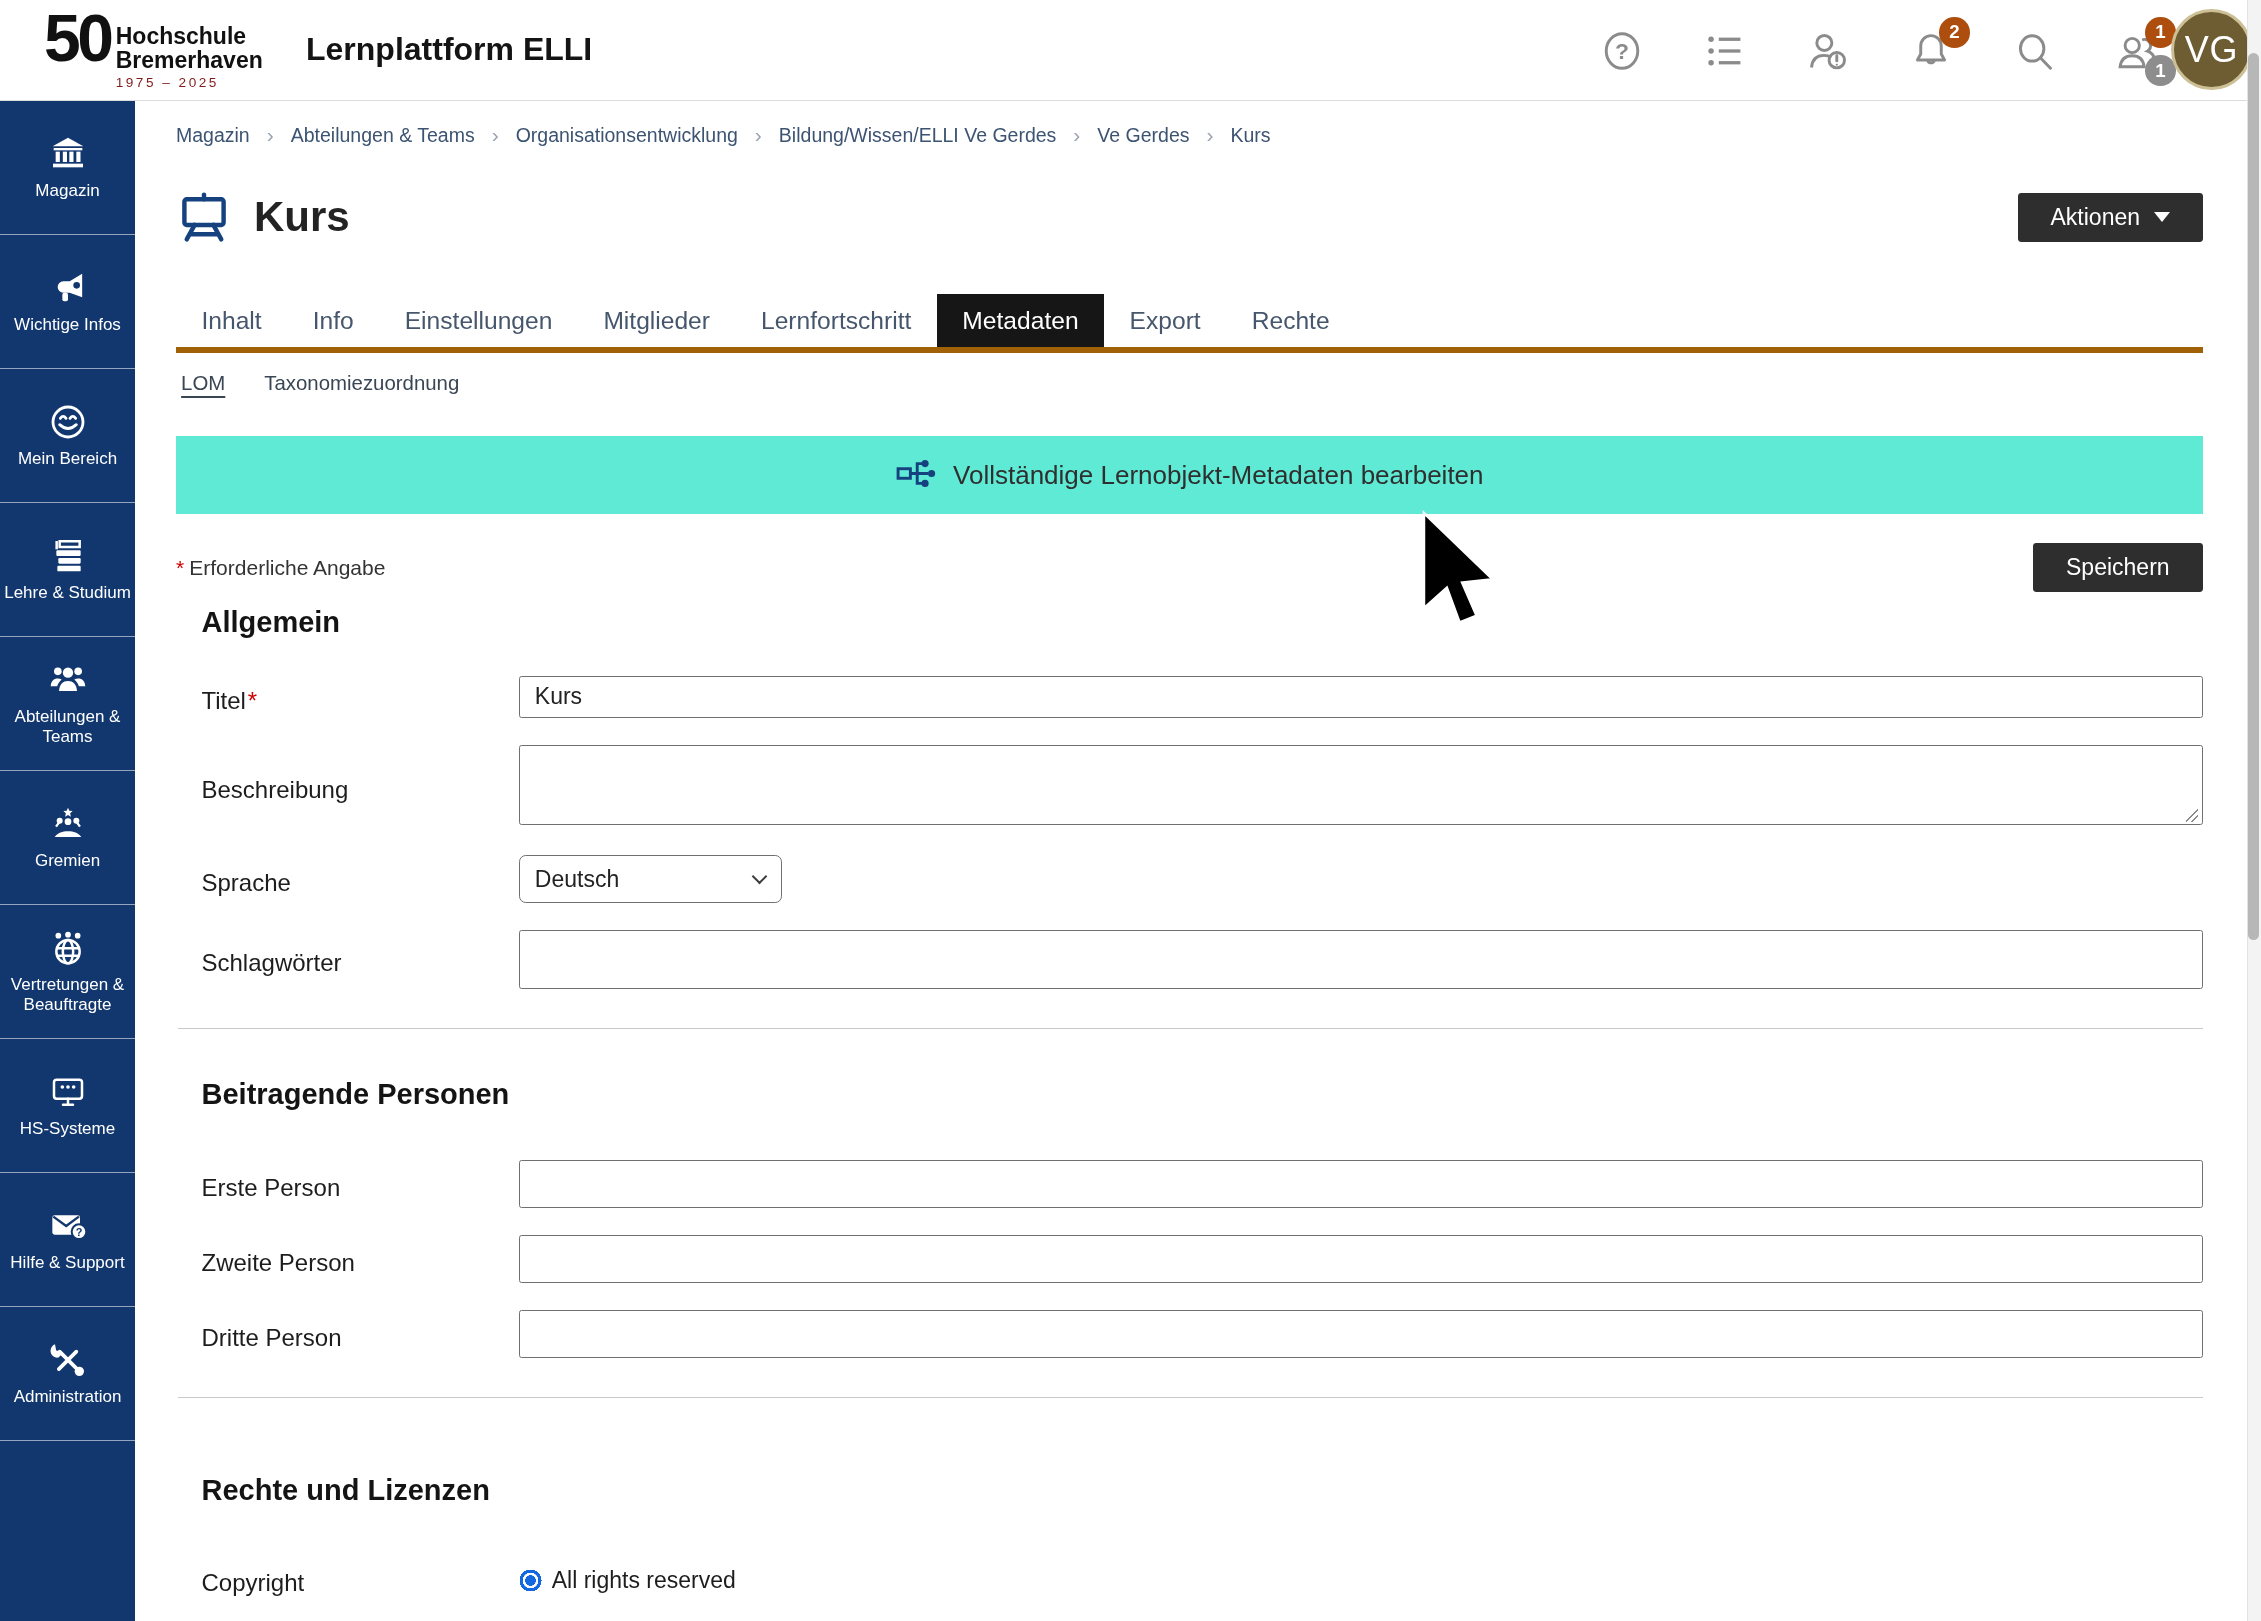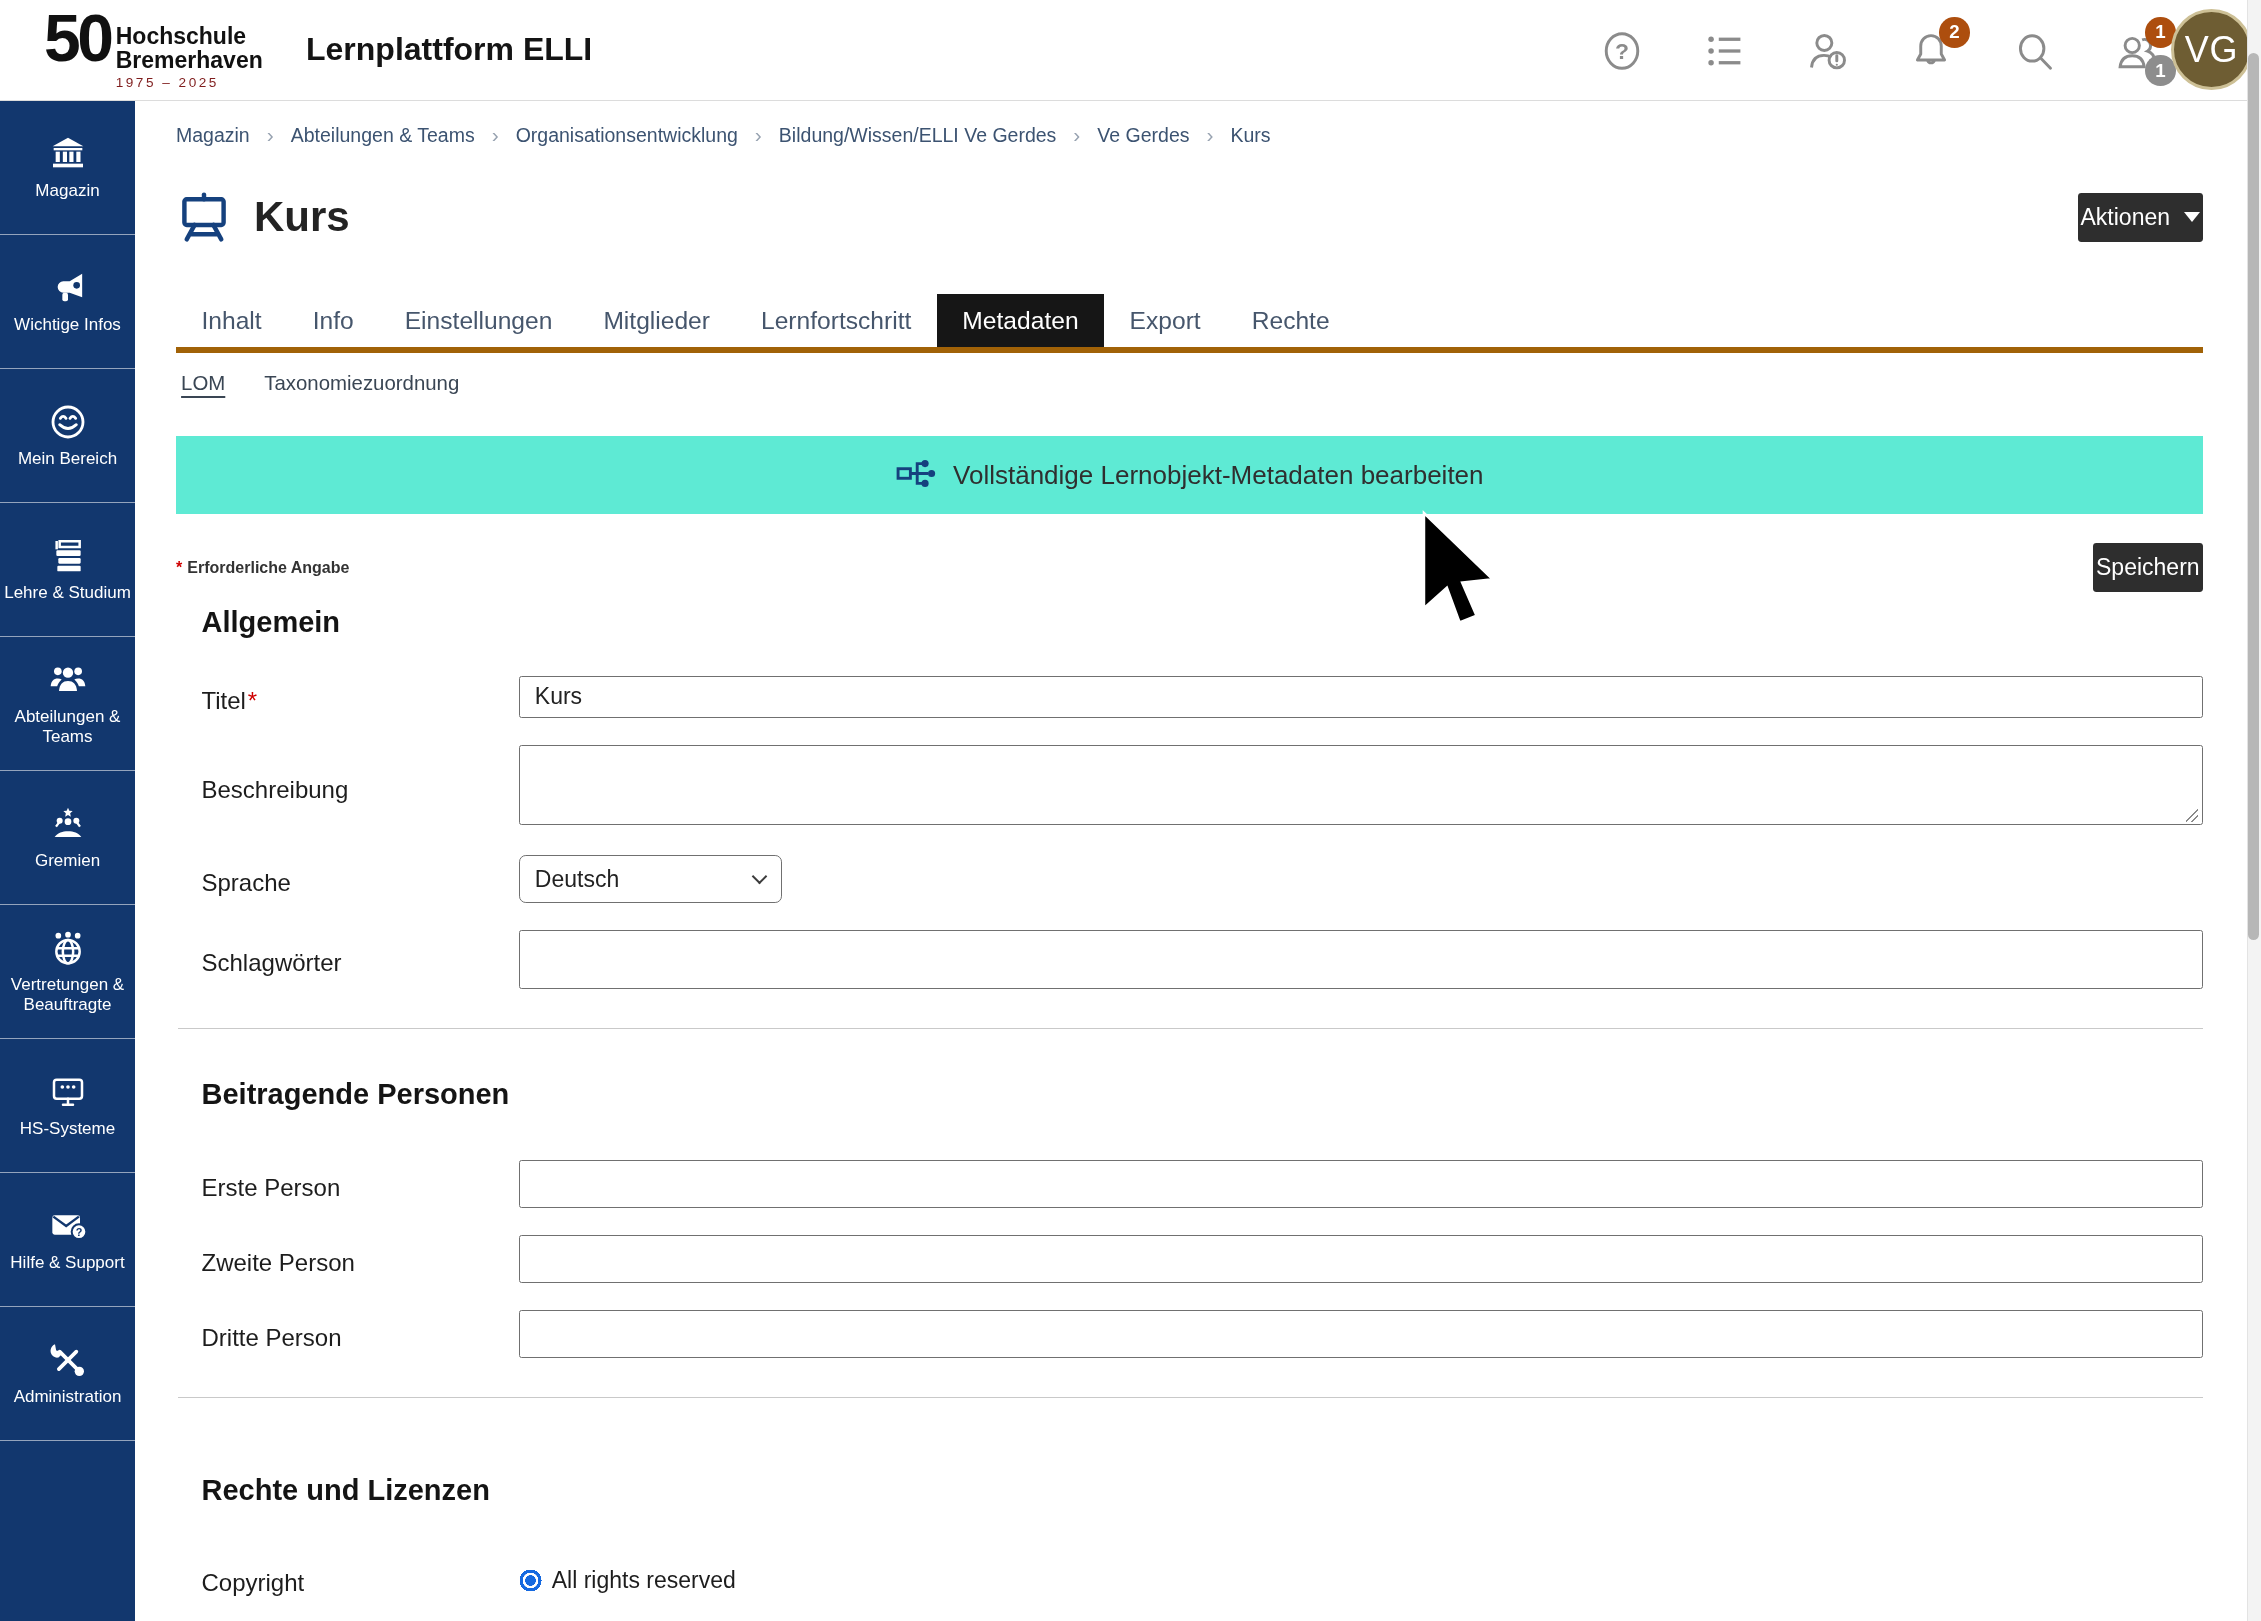--- a/index.html
+++ b/index.html
@@ -46,38 +46,38 @@
   
   .main { position:absolute; left:135px; top:101px; right:14.4px; bottom:0; background:#fff; padding:0 44px 0 41px; }
   .breadcrumb { margin-top:22px; display:flex; align-items:center; font-size:19.5px; color:#3c5371; }
   .crumb { cursor:pointer; }
   .crumb-sep { color:#97a2b0; font-size:21px; margin:0 17px; }
   .title-row { margin-top:42px; display:flex; align-items:center; }
   .obj-icon svg { width:56px; height:56px; display:block; }
   .page-title { font-size:42px; font-weight:700; color:#232323; margin-left:22px; }
   .btn-dark {
     margin-left:auto; background:#2e2e2e; color:#fff; border:none; border-radius:3.4px;
-    font-size:23px; font-family:"Liberation Sans", sans-serif; padding:11px 3px;
+    font-size:23px; font-family:"Liberation Sans", sans-serif; padding:11px 33px;
     display:flex; align-items:center; cursor:pointer;
   }
   .caret { width:0; height:0; border-left:8.5px solid transparent; border-right:8.5px solid transparent; border-top:10.2px solid #fff; margin-left:13.6px; }
   .tabs { margin-top:49px; display:flex; border-bottom:6px solid #a16207; }
   .tab { padding:12.7px 25.5px; font-size:24.6px; color:#46566c; cursor:pointer; white-space:nowrap; }
   .tab.active { background:#161616; color:#fff; }
   .subtabs { margin-top:18.7px; display:flex; gap:39px; margin-left:5.1px; }
   .subtab { font-size:20.4px; color:#3a4654; cursor:pointer; }
   .subtab.active { text-decoration:underline; text-underline-offset:6px; }
   .banner {
     margin-top:41px; height:78px; background:#5eead4;
     display:flex; align-items:center; justify-content:center; gap:17px; cursor:pointer;
   }
   .banner svg { width:41px; height:41px; }
   .banner-label { font-size:26px; color:#2f2f2f; }
   .toolbar-row { margin-top:29px; display:flex; align-items:center; }
-  .req-note { font-size:16px; color:#333;font-weight:bold; }
+  .req-note { font-size:21px; color:#333; }
   .req { color:#cf0000; margin-right:5.1px; }
   .flabel .req { margin-left:1.7px; margin-right:0; }
   .section-h { font-size:29px; font-weight:700; color:#141414; margin:13.6px 0 0 25.5px; }
   .form-row { display:flex; align-items:center; margin:37px 0 0 25.5px; }
   .form-row + .form-row { margin-top:27px; }
   .flabel { width:317px; flex:none; font-size:24px; color:#1d1d1d; padding-top:8.5px; }
   .field { flex:1; position:relative; }
   .tinput, .textarea, .tselect {
     width:100%; border:1.7px solid #707070; border-radius:2.5px; background:#fff;
     font-size:23px; font-family:"Liberation Sans", sans-serif; color:#222; padding:0 15.3px;

